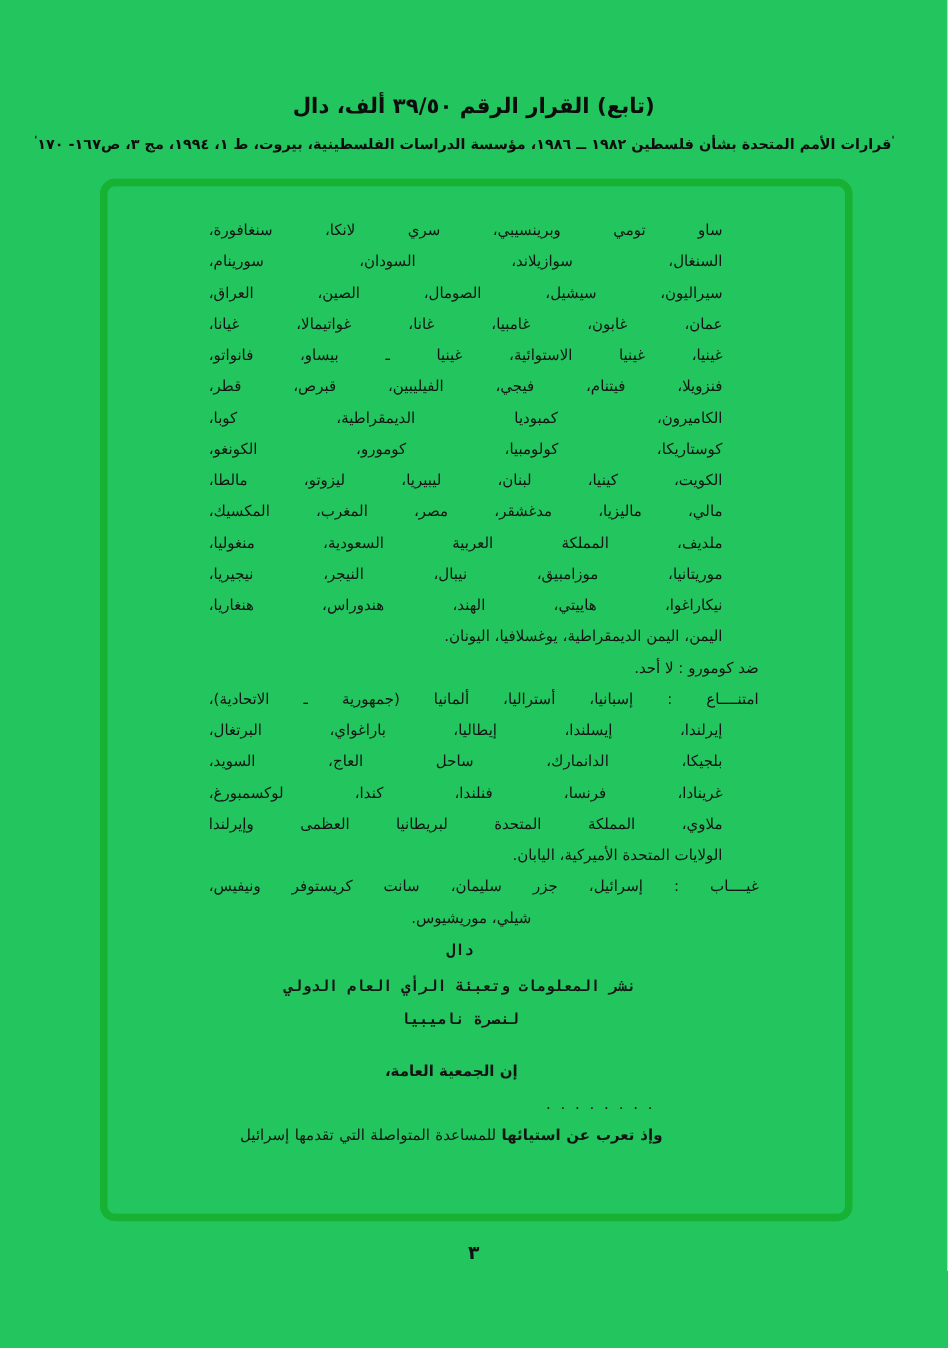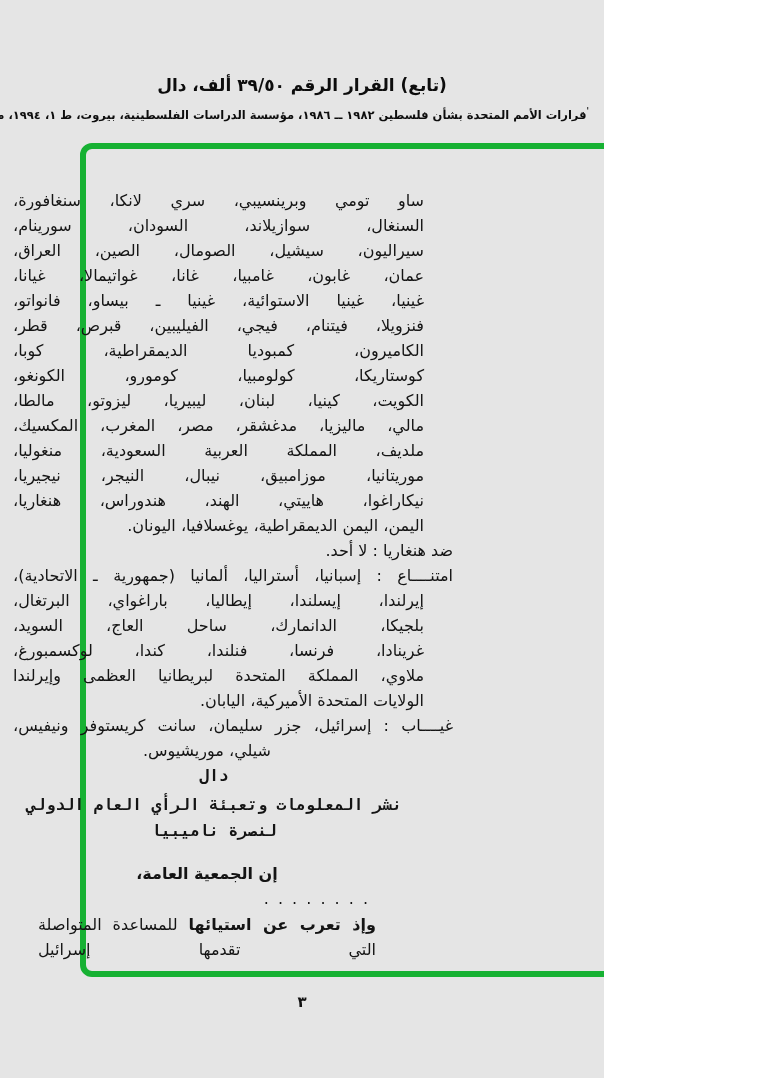--- a/index.html
+++ b/index.html
@@ -3,23 +3,23 @@
 <meta charset="utf-8">
 <style>
   html, body {
     margin: 0;
     padding: 0;
     background: #ffffff;
     font-family: "DejaVu Sans", sans-serif;
   }
   .page {
     position: relative;
-    width: 604px;
+    width: 758px;
     height: 1078px;
-    background: #e5e5e5;
+    background: #22c55e;
     direction: rtl;
     color: #111111;
     overflow: hidden;
   }
   
   .header-title {
     position: absolute;
     top: 74px; right: 0; left: 0;
     text-align: center;
     font-weight: bold;
@@ -44,24 +44,24 @@
     left: 80px; top: 143px;
     width: 602px; height: 834px;
     box-sizing: border-box;
     border: 6px solid var(--border-green, #17b133);
     border-radius: 12px;
     background: transparent;
   }
   
   .content {
     position: absolute;
-    top: 188px;
+    top: 172px;
     right: 151px;
     width: 440px;
-    font-size: 16px;
+    font-size: 12px;
     line-height: 25px;
     color: #141414;
   }
   .cline { margin-right: 29px; }              
   .jl { text-align: justify; text-align-last: justify; }
   .rl { text-align: right; }
   .vote-label { white-space: nowrap; }
   .absent-cont { margin-right: 182px; }
   
   .headings {
@@ -134,21 +134,21 @@
       <div class="cline jl">كوستاريكا، كولومبيا، كومورو، الكونغو،</div>
       <div class="cline jl">الكويت، كينيا، لبنان، ليبيريا، ليزوتو، مالطا،</div>
       <div class="cline jl">مالي، ماليزيا، مدغشقر، مصر، المغرب، المكسيك،</div>
       <div class="cline jl">ملديف، المملكة العربية السعودية، منغوليا،</div>
       <div class="cline jl">موريتانيا، موزامبيق، نيبال، النيجر، نيجيريا،</div>
       <div class="cline jl">نيكاراغوا، هاييتي، الهند، هندوراس، هنغاريا،</div>
       <div class="cline rl">اليمن، اليمن الديمقراطية، يوغسلافيا، اليونان.</div>
     </div>
 
     <div class="rl">
-      <span class="vote-label">ضد هنغاريا</span>
+      <span class="vote-label">ضد كومورو</span>
       <span>:</span>
       <span>لا أحد.</span>
     </div>
 
     <div class="jl">
       <span class="vote-label">امتنــــاع</span>
       <span>:</span>
       <span>إسبانيا، أستراليا، ألمانيا (جمهورية ـ الاتحادية)،</span>
     </div>
     <div>

